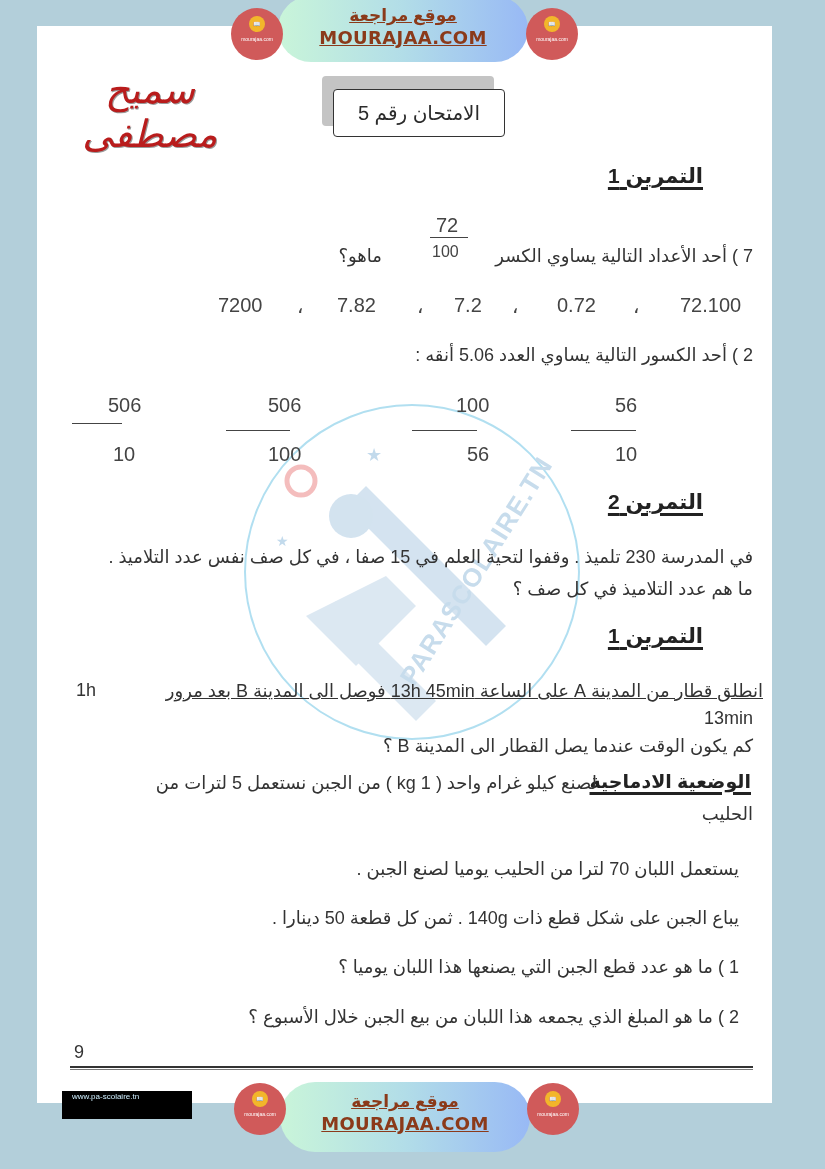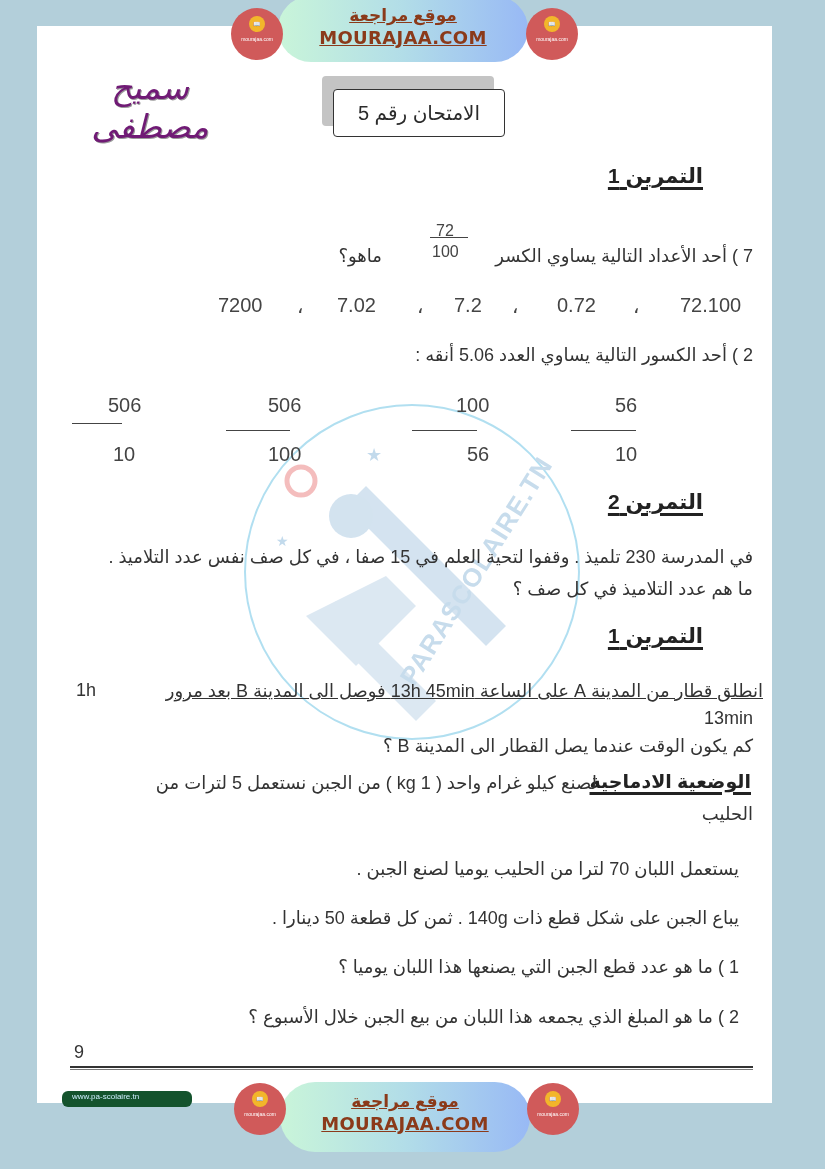--- a/index.html
+++ b/index.html
@@ -47,21 +47,21 @@
   }
   .badge .lbl { display:block; font-size: 5px; color: #fff; line-height: 6px; }
   .badge.tl { left: 231px; top: 8px; }
   .badge.tr { left: 526px; top: 8px; }
   .badge.bl { left: 234px; top: 1083px; }
   .badge.br { left: 527px; top: 1083px; }
 
   
   .signature {
     position: absolute; left: 70px; top: 68px; width: 160px; height: 70px;
-    font-family: "DejaVu Serif", serif; font-size: 33px; color: #701a75;
+    font-family: "DejaVu Serif", serif; font-size: 38px; color: #b91c1c;
     font-style: italic; direction: rtl; text-align: center;
     text-shadow: 1px 1px 0 #9a9a9a;
   }
   
   .title-shadow {
     position: absolute; left: 322px; top: 76px; width: 172px; height: 50px;
     background: #c4c4c4; border-radius: 4px;
   }
   .title-box {
     position: absolute; left: 311px; top: 89px; width: 172px; height: 48px;
@@ -84,22 +84,22 @@
   .wm-text {
     position: absolute; left: 420px; top: 660px; transform: rotate(-58deg);
     font-size: 26px; font-weight: bold; color: #c7dcec; letter-spacing: 1px;
     transform-origin: left bottom; white-space: nowrap;
   }
   .footer-rule {
     position: absolute; left: 70px; top: 1066px; width: 683px; height: 4px;
     border-top: 2px solid #333; border-bottom: 1px solid #777;
   }
   .footer-url {
-    position: absolute; left: 62px; top: 1091px; width: 130px; height: 16px;
-    background: #14532d; color: #cfefff; font-size: 8px; line-height: 12px; padding-left: 10px; border-radius: 6px;
+    position: absolute; left: 62px; top: 1091px; width: 130px; height: 28px;
+    background: #000000; color: #cfefff; font-size: 8px; line-height: 12px; padding-left: 10px;
   }
 </style>
 </head>
 <body>
 
 <div class="page"></div>
 
 <div class="badge tl">
   <span class="dot">📖</span>
   <span class="lbl">mourajaa.com</span>
@@ -125,33 +125,33 @@
     <circle cx="105" cy="110" r="22" fill="#cfe0ee"></circle>
     <circle cx="55" cy="75" r="14" fill="none" stroke="#f3b6b6" stroke-width="5"></circle>
     <text x="120" y="55" fill="#bcd6ea" font-size="18">★</text>
     <text x="30" y="140" fill="#bcd6ea" font-size="14">★</text>
   </svg>
 </div>
 <div class="wm-text">PARASCOLAIRE.TN</div>
 
 <div class="abs heading rtl" style="right:122px; top:164px;">التمرين 1</div>
 
-<div class="abs num" style="left:436px; top:222px; font-size:16px;">72</div>
+<div class="abs num" style="left:436px; top:214px; font-size:20px;">72</div>
 <div class="frac-line" style="left:430px; top:237px; width:38px;"></div>
 <div class="abs num" style="left:432px; top:243px; font-size:16px;">100</div>
 <div class="abs txt rtl" style="right:72px; top:245px;">7 ) أحد الأعداد التالية يساوي الكسر</div>
 <div class="abs txt rtl" style="right:443px; top:245px;">ماهو؟</div>
 
 <div class="abs num" style="left:680px; top:294px;">72.100</div>
 <div class="abs num" style="left:633px; top:294px;">،</div>
 <div class="abs num" style="left:557px; top:294px;">0.72</div>
 <div class="abs num" style="left:512px; top:294px;">،</div>
 <div class="abs num" style="left:454px; top:294px;">7.2</div>
 <div class="abs num" style="left:417px; top:294px;">،</div>
-<div class="abs num" style="left:337px; top:294px;">7.02</div>
+<div class="abs num" style="left:337px; top:294px;">7.82</div>
 <div class="abs num" style="left:297px; top:294px;">،</div>
 <div class="abs num" style="left:218px; top:294px;">7200</div>
 
 <div class="abs txt rtl" style="right:72px; top:344px;">2 ) أحد الكسور التالية يساوي العدد 5.06 أنقه :</div>
 
 <div class="abs num" style="left:615px; top:394px;">56</div>
 <div class="frac-line" style="left:571px; top:430px; width:65px;"></div>
 <div class="abs num" style="left:615px; top:443px;">10</div>
 
 <div class="abs num" style="left:456px; top:394px;">100</div>

